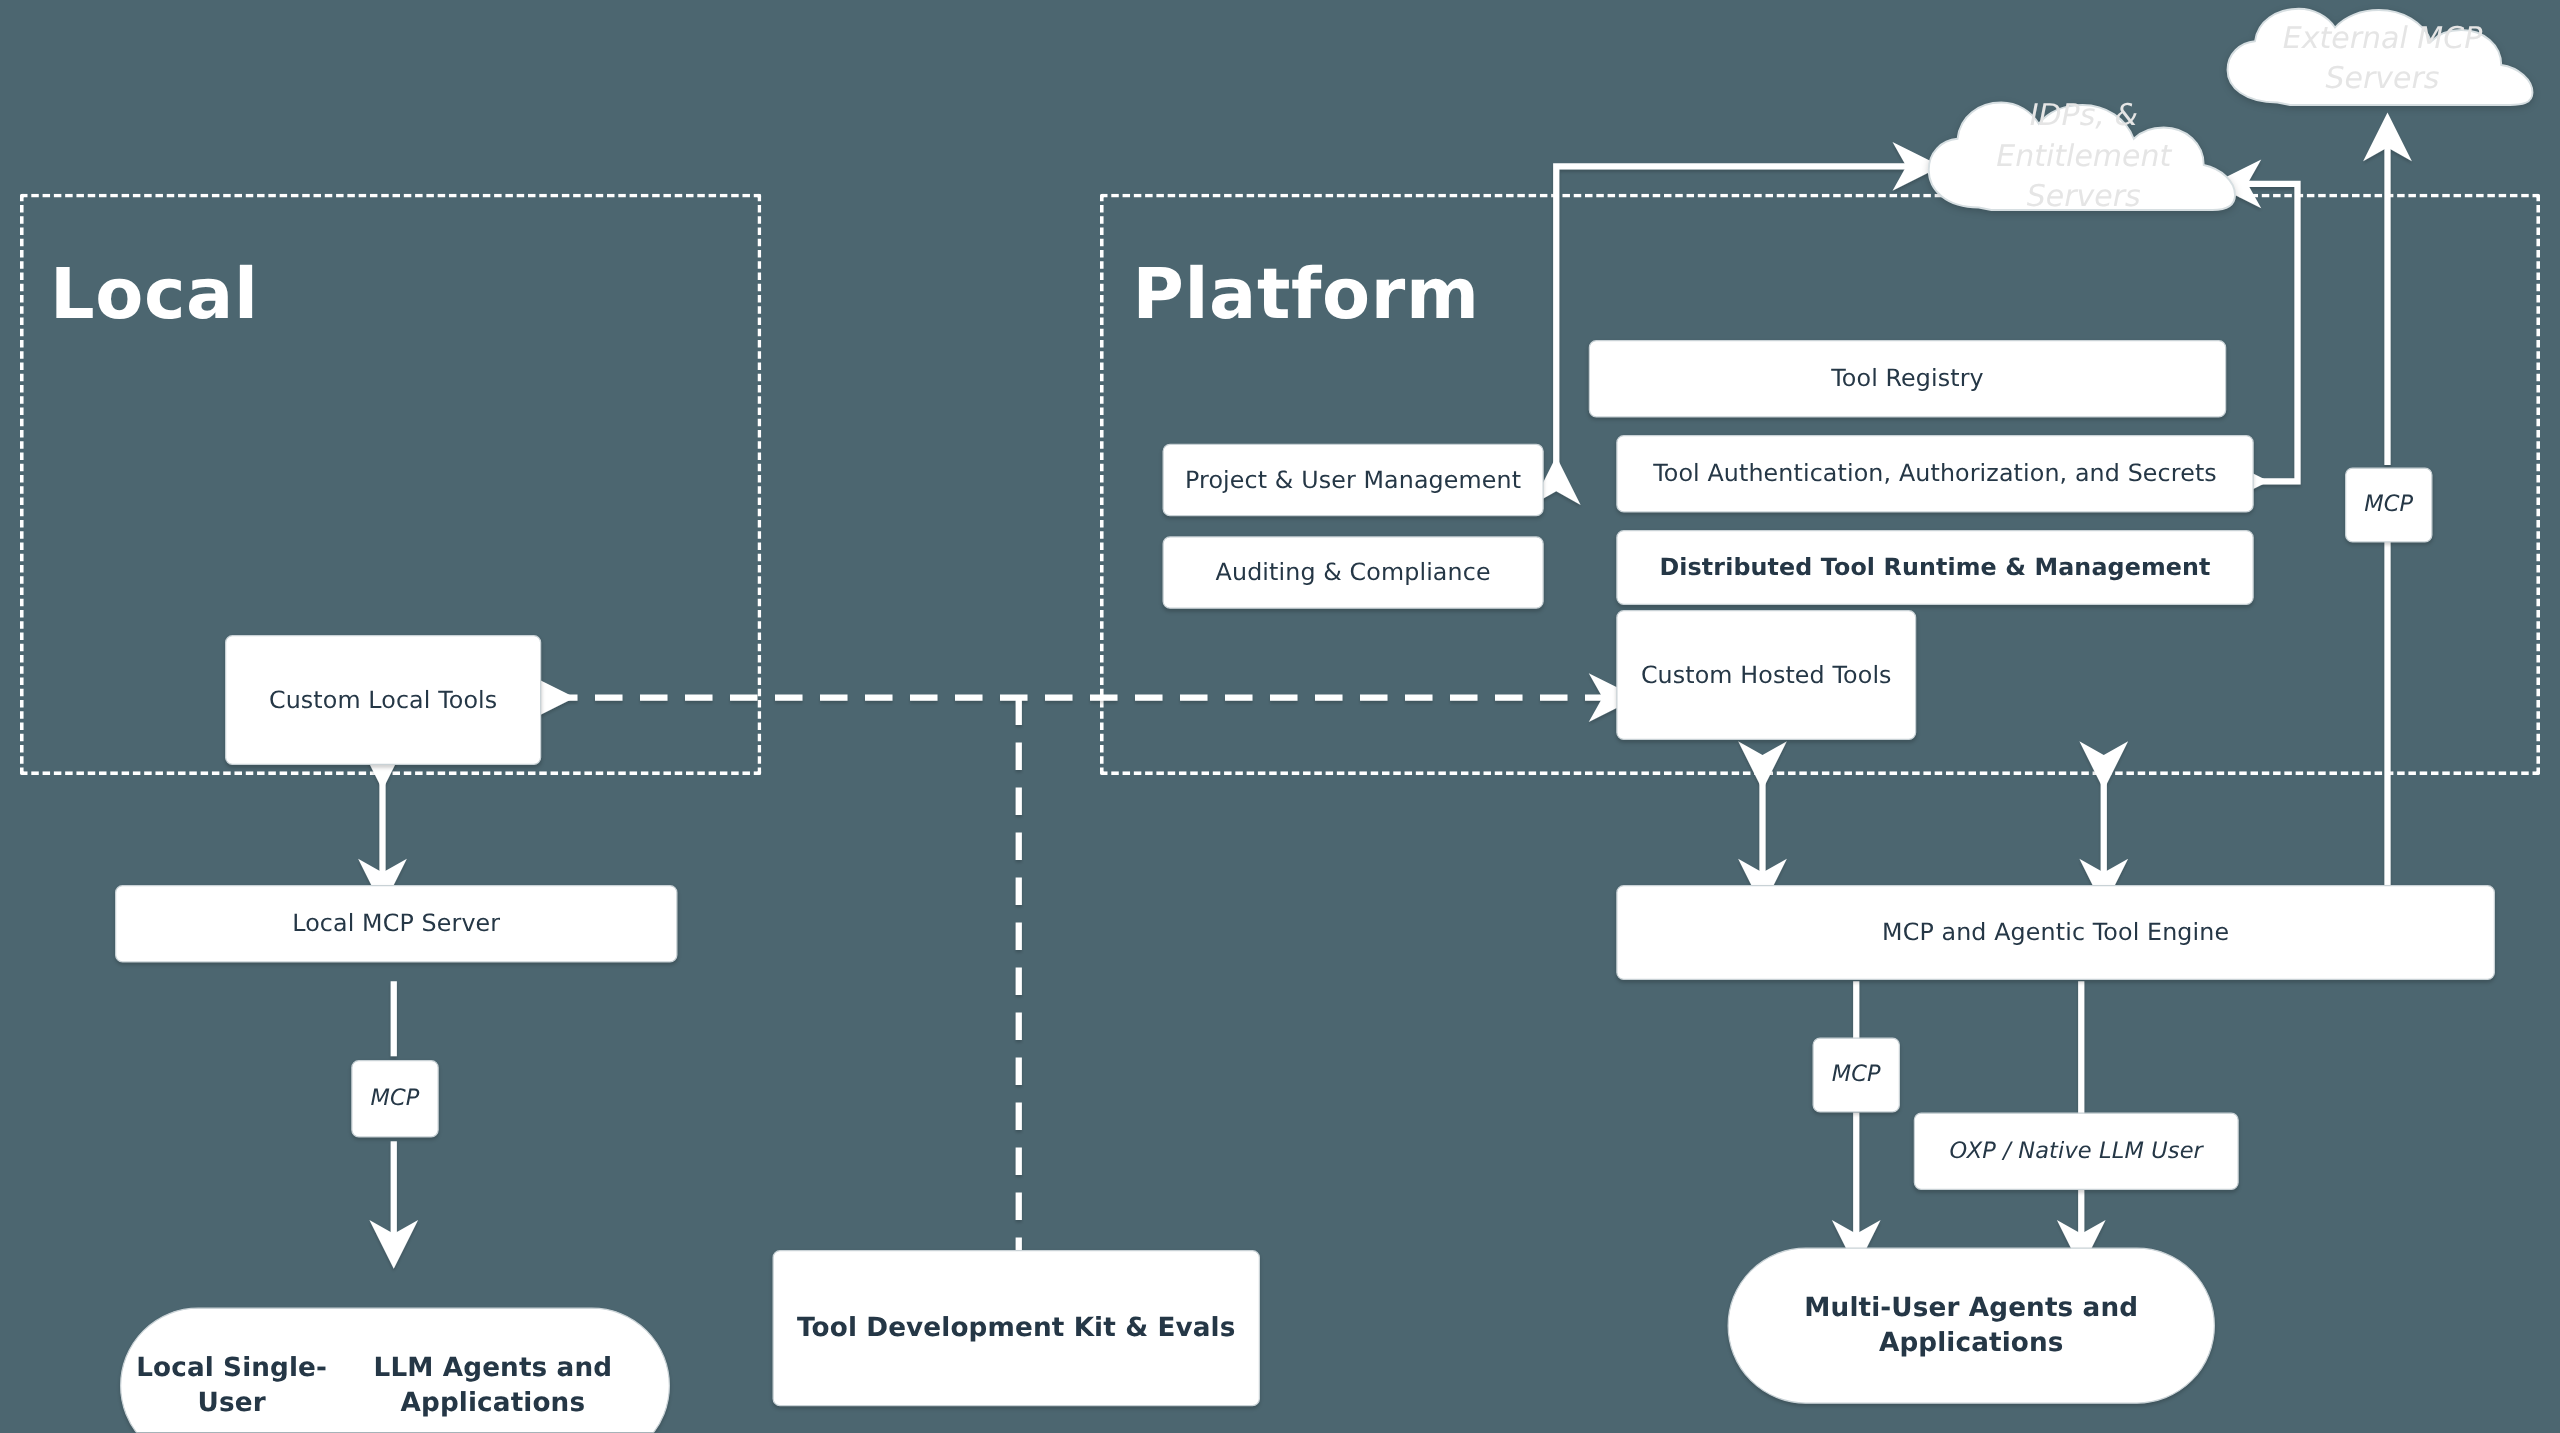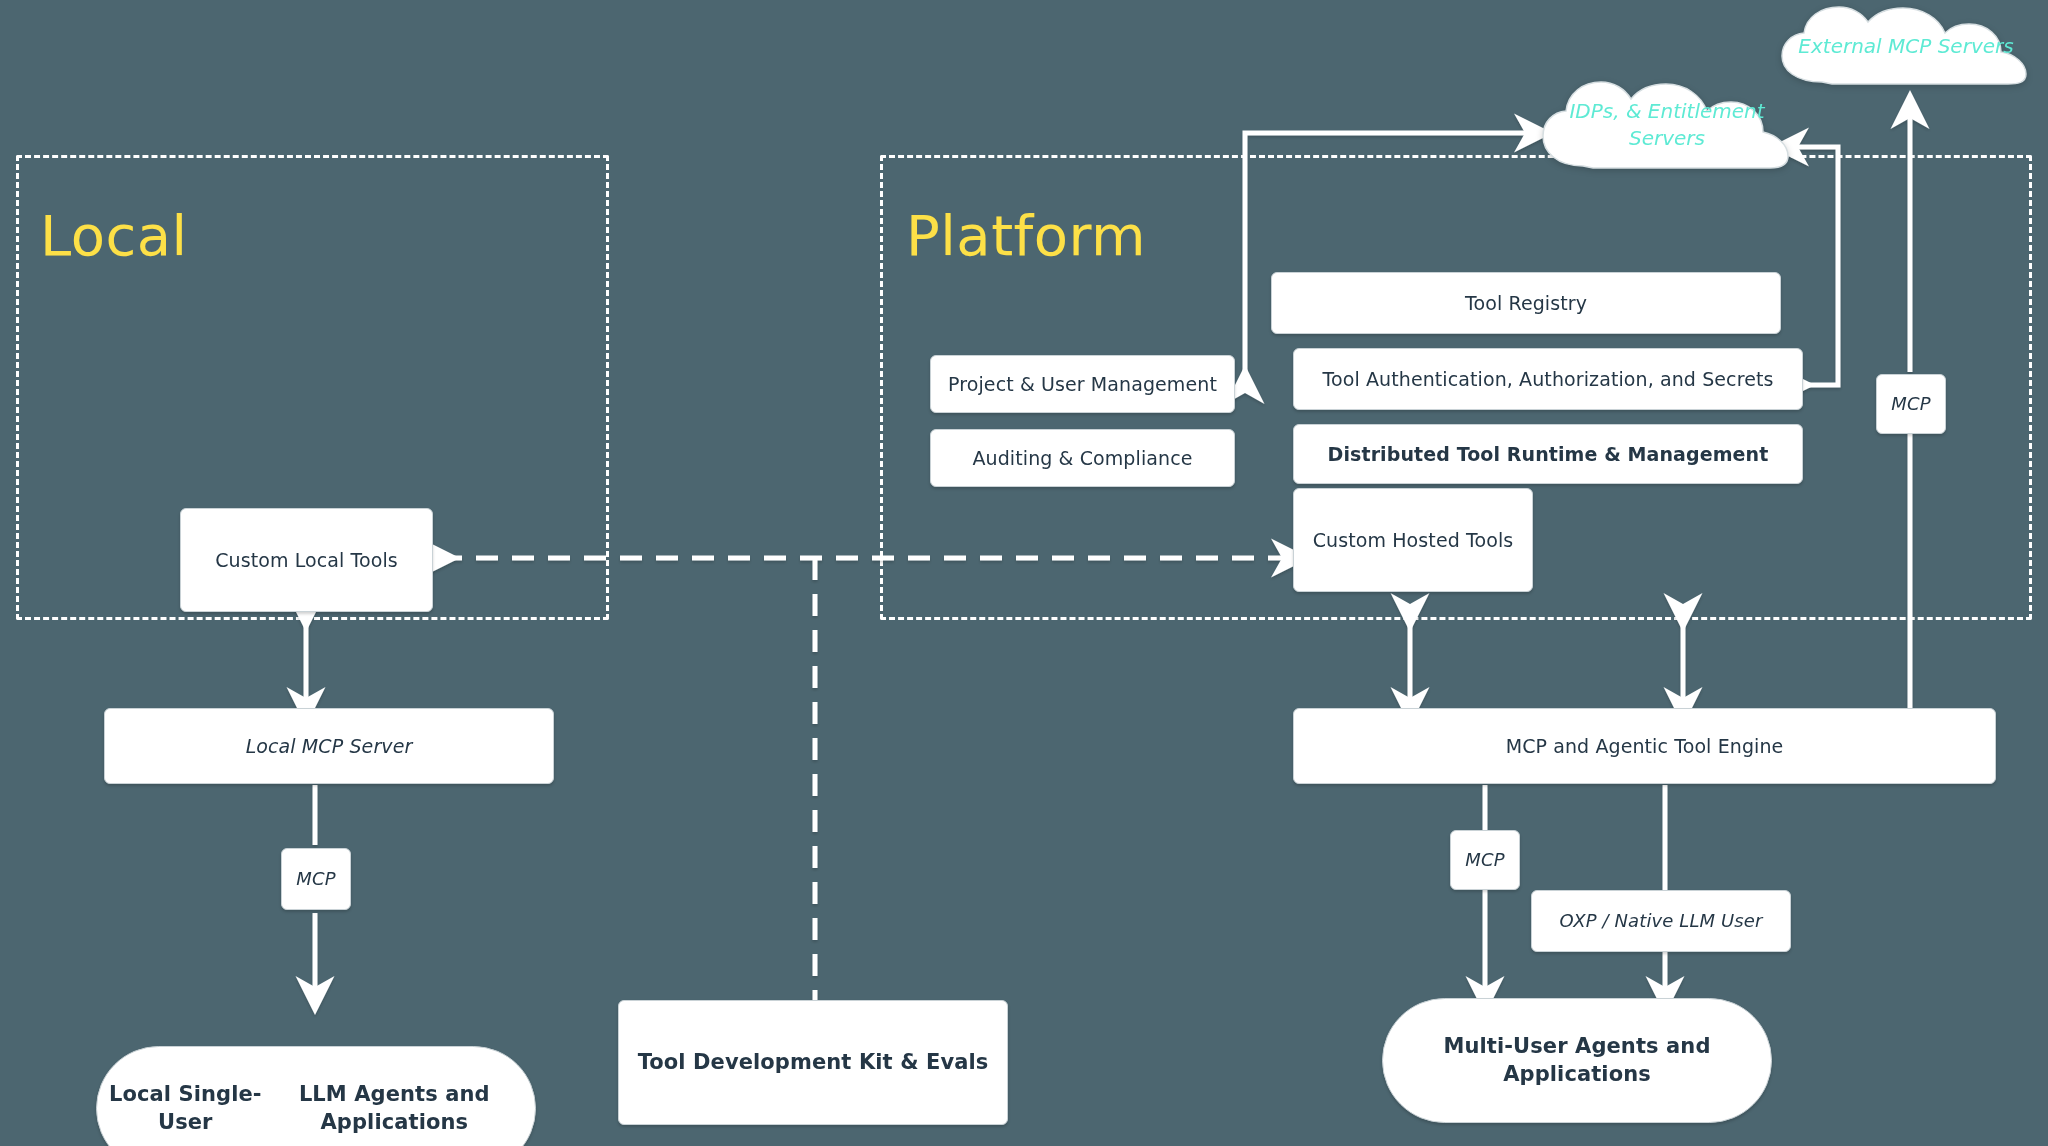--- a/index.html
+++ b/index.html
@@ -47,34 +47,34 @@
 
   
   .zone {
     position: absolute;
     box-sizing: border-box;
     border: 3px dashed #ffffff;
     border-radius: 2px;
   }
   .zone-title {
     position: absolute;
-    color: #fde047;
+    color: #ffffff;
     font-size: 56px;
-    font-weight: 400;
+    font-weight: 700;
     letter-spacing: .5px;
     line-height: 1;
     white-space: nowrap;
   }
 
   
   .cloud {
     position: absolute;
-    color: #5eead4;
+    color: #e5e5e5;
     font-style: italic;
-    font-size: 20px;
+    font-size: 24px;
     text-align: center;
     line-height: 1.35;
   }
   .cloud .cloud-shape {
     position: absolute;
     inset: 0;
     filter: drop-shadow(0 2px 3px rgba(0,0,0,.18));
   }
   .cloud .cloud-label {
     position: absolute;
@@ -162,21 +162,21 @@
       <path d="M50,88 C24,88 10,74 10,58 C10,44 20,34 33,33 C35,15 50,4 68,4
                C81,4 92,11 98,21 C106,11 119,6 133,6 C152,6 168,17 174,33
                C180,27 189,24 198,24 C216,24 230,37 230,54 C244,57 255,67 255,78
                C255,88 246,90 237,90 L60,90 Z" fill="#ffffff" stroke="#d6dee1" stroke-width="1.5"></path>
     </svg>
     <div class="cloud-label">IDPs, &amp; Entitlement Servers</div>
   </div>
 
   <div class="node" style="left:180px; top:508px; width:253px; height:104px;text-align:right;">Custom Local Tools</div>
 
-  <div class="node" style="left:104px; top:708px; width:450px; height:76px;font-style:italic;">Local MCP Server</div>
+  <div class="node" style="left:92px; top:708px; width:450px; height:62px;">Local MCP Server</div>
 
   <div class="node small italic" style="left:281px; top:848px; width:70px; height:62px;">MCP</div>
 
   <div class="node" style="left:930px; top:355px; width:305px; height:58px;">Project &amp; User Management</div>
 
   <div class="node" style="left:930px; top:429px; width:305px; height:58px;">Auditing &amp; Compliance</div>
 
   <div class="node" style="left:1271px; top:272px; width:510px; height:62px;">Tool Registry</div>
 
   <div class="node" style="left:1293px; top:348px; width:510px; height:62px;">Tool Authentication, Authorization, and Secrets</div>

